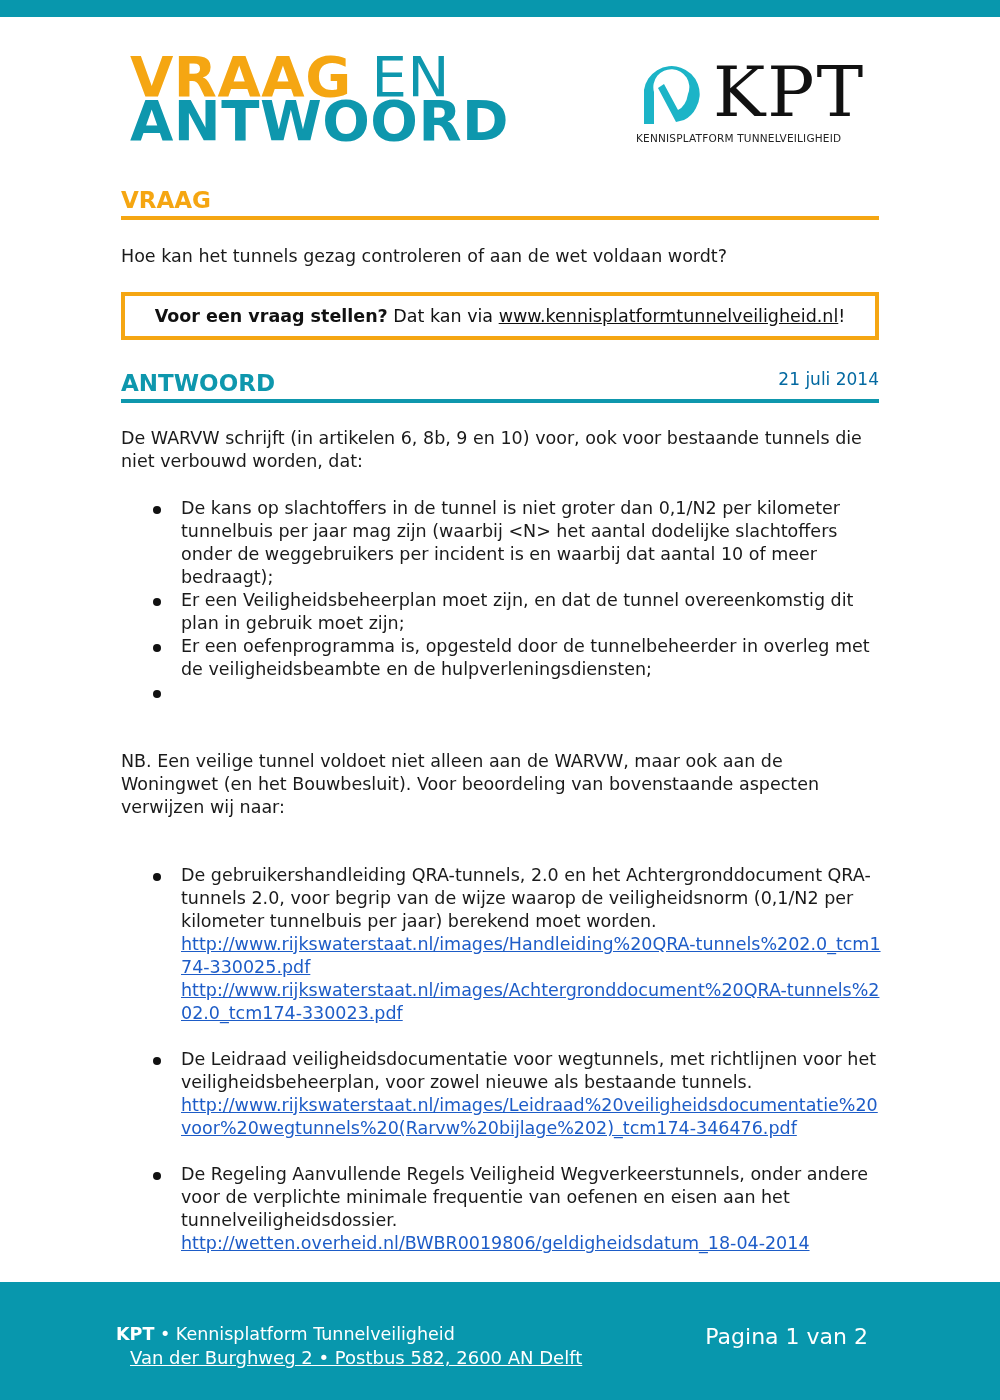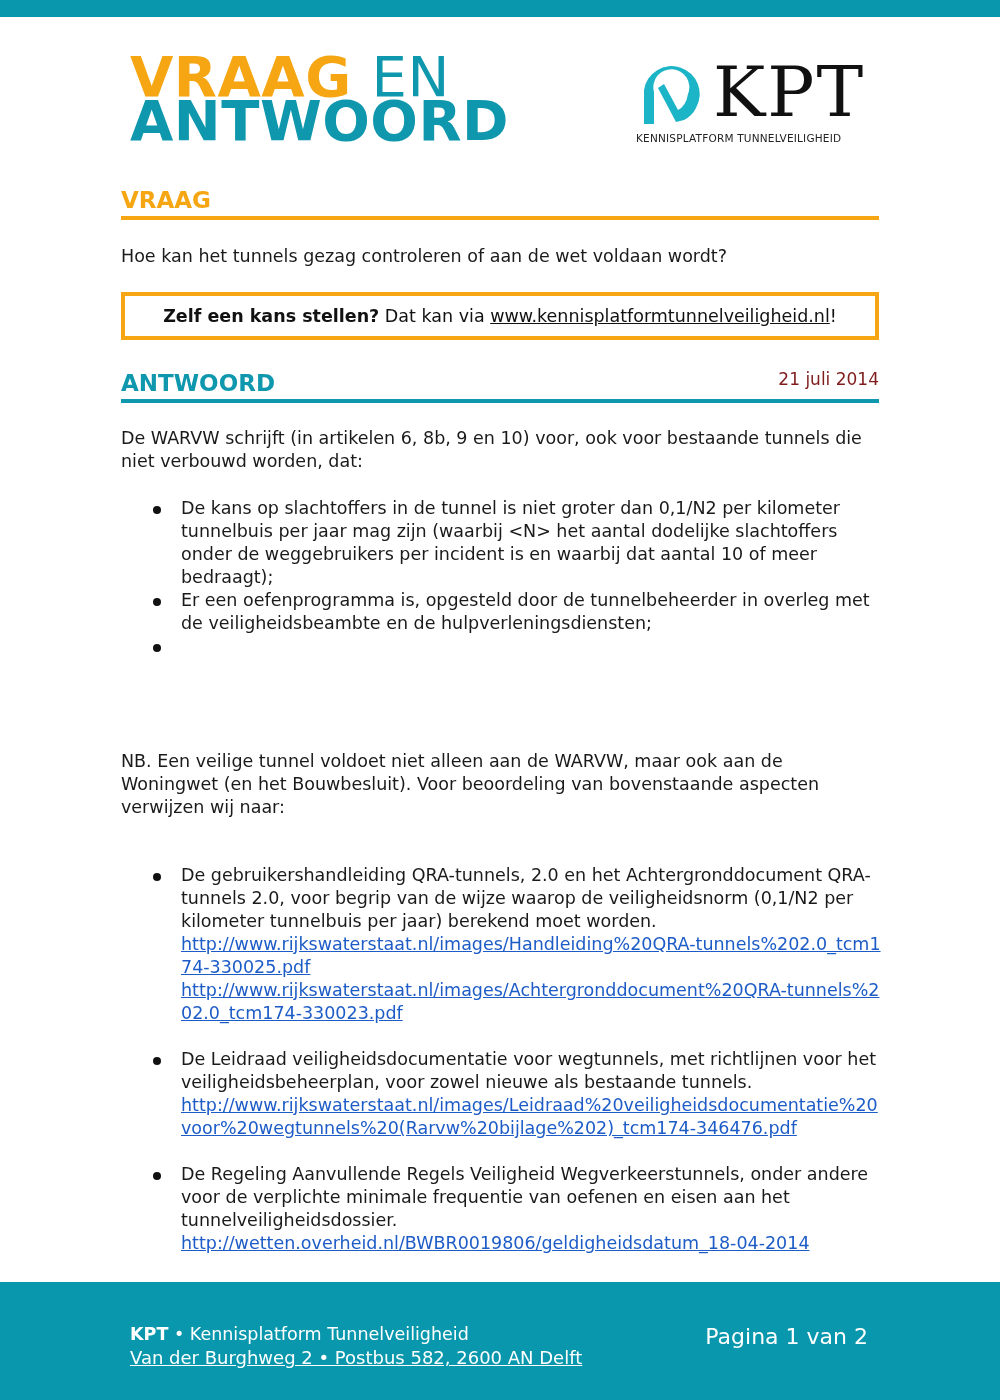--- a/index.html
+++ b/index.html
@@ -16,42 +16,42 @@
     .logo { position: absolute; left: 636px; top: 58px; width: 240px; height: 90px; }
     .logo svg { position: absolute; left: 0; top: 0; }
     .logo-letters { position: absolute; left: 77px; top: -6px; font-family: "DejaVu Serif", serif; font-size: 70px; line-height: 80px; color: #111; letter-spacing: 2px; }
     .logo-tagline { position: absolute; left: 0; top: 74px; font-family: "DejaVu Sans", sans-serif; font-size: 10.5px; letter-spacing: 0.2px; color: #222; white-space: nowrap; }
 
     .section-heading { position: absolute; left: 121px; width: 758px; font-weight: bold; font-size: 23px; }
     .vraag-heading { top: 187px; color: #f5a612; }
     .vraag-rule { position: absolute; left: 121px; top: 216px; width: 758px; height: 4px; background: #f5a612; }
     .antwoord-heading { top: 370px; color: #0e97ad; }
     .antwoord-rule { position: absolute; left: 121px; top: 399px; width: 758px; height: 4px; background: #0e97ad; }
-    .date { position: absolute; right: 121px; top: 369px; font-size: 17px; color: #7f1d1d; }
+    .date { position: absolute; right: 121px; top: 369px; font-size: 17px; color: #0369a1; }
 
     .body-text { font-size: 17.5px; line-height: 23px; color: #1a1a1a; }
     .question { position: absolute; left: 121px; top: 245px; }
 
     .callout { position: absolute; left: 121px; top: 292px; width: 758px; height: 48px; border: 4px solid #f5a612; display: flex; align-items: center; justify-content: center; font-size: 17.5px; color: #111; }
     .callout b { font-weight: bold; }
     .callout a { color: #111; text-decoration: underline; text-align: right; }
 
     .intro { position: absolute; left: 121px; top: 427px; width: 760px; }
 
     ul.bullets { position: absolute; left: 121px; width: 760px; list-style: none; }
     ul.bullets li { position: relative; padding-left: 60px; font-size: 17.5px; line-height: 23px; }
     ul.bullets li .dot { position: absolute; left: 32px; top: 9px; width: 8px; height: 8px; border-radius: 50%; background: #111; }
     .list1 { top: 497px; }
     .nb { position: absolute; left: 121px; top: 750px; width: 760px; }
     .list2 { top: 864px; }
     .list2 li { margin-bottom: 23px; }
     .link { display: block; color: #1d5cc7; text-decoration: underline; word-break: break-all; }
 
     .footer { position: absolute; left: 0; top: 1282px; width: 1000px; height: 118px; background: #0897ad; color: #ffffff; }
-    .footer .line1 { position: absolute; left: 130px; top: 42px; font-size: 17.5px; }
+    .footer .line1 { position: absolute; left: 116px; top: 42px; font-size: 17.5px; }
     .footer .line2 { position: absolute; left: 130px; top: 65px; font-size: 18px; text-decoration: underline; }
     .footer .page { position: absolute; right: 132px; top: 42px; font-size: 22px; }
     .footer b { font-weight: bold; }
   </style>
 </head>
 <body>
 
 <div class="top-bar"></div>
 
 <div class="title-block">
@@ -70,32 +70,33 @@
   <div class="logo-tagline">KENNISPLATFORM TUNNELVEILIGHEID</div>
 </div>
 
 <div class="section-heading vraag-heading">VRAAG</div>
 <div class="vraag-rule"></div>
 
 <div class="question body-text">Hoe kan het tunnels gezag controleren of aan de wet voldaan wordt?</div>
 
 <div class="callout">
   <span>
-    <b>Zelf een kans stellen?</b><span> Dat kan via </span><a href="#">www.kennisplatformtunnelveiligheid.nl</a><span>!</span>
+    <b>Voor een vraag stellen?</b><span> Dat kan via </span><a href="#">www.kennisplatformtunnelveiligheid.nl</a><span>!</span>
   </span>
 </div>
 
 <div class="section-heading antwoord-heading">ANTWOORD</div>
 <div class="date">21 juli 2014</div>
 <div class="antwoord-rule"></div>
 
 <div class="intro body-text">De WARVW schrijft (in artikelen 6, 8b, 9 en 10) voor, ook voor bestaande tunnels die niet verbouwd worden, dat:</div>
 
 <ul class="bullets list1">
   <li><span class="dot"></span><span>De kans op slachtoffers in de tunnel is niet groter dan 0,1/N2 per kilometer tunnelbuis per jaar mag zijn (waarbij &lt;N&gt; het aantal dodelijke slachtoffers onder de weggebruikers per incident is en waarbij dat aantal 10 of meer bedraagt);</span></li>
+  <li><span class="dot"></span><span>Er een Veiligheidsbeheerplan moet zijn, en dat de tunnel overeenkomstig dit plan in gebruik moet zijn;</span></li>
   <li><span class="dot"></span><span>Er een oefenprogramma is, opgesteld door de tunnelbeheerder in overleg met de veiligheidsbeambte en de hulpverleningsdiensten;</span></li>
   <li><span class="dot"></span></li>
 </ul>
 
 <div class="nb body-text">NB. Een veilige tunnel voldoet niet alleen aan de WARVW, maar ook aan de Woningwet (en het Bouwbesluit). Voor beoordeling van bovenstaande aspecten verwijzen wij naar:</div>
 
 <ul class="bullets list2">
   <li>
     <span class="dot"></span>
     <span>De gebruikershandleiding QRA-tunnels, 2.0 en het Achtergronddocument QRA-tunnels 2.0, voor begrip van de wijze waarop de veiligheidsnorm (0,1/N2 per kilometer tunnelbuis per jaar) berekend moet worden.</span>

